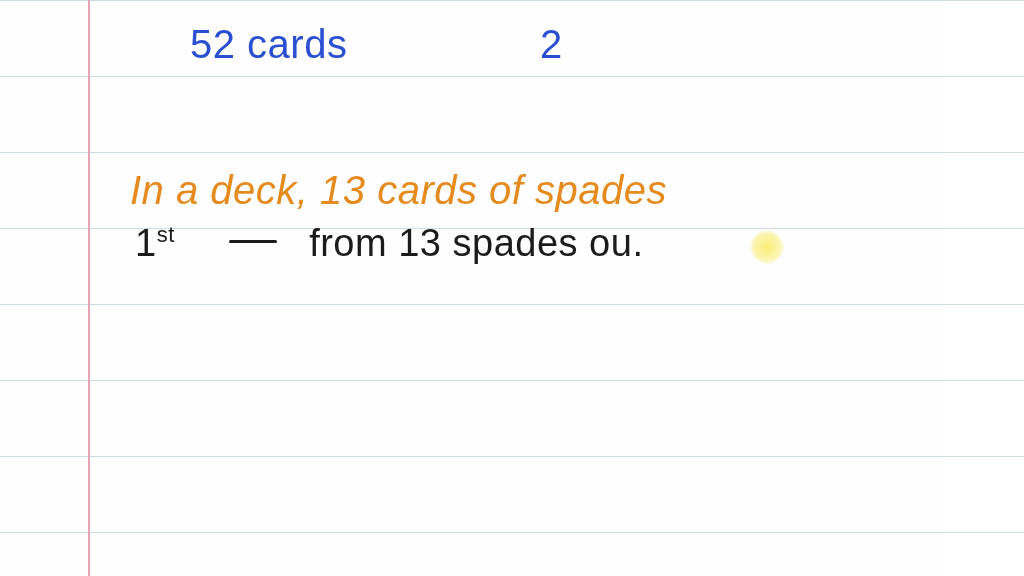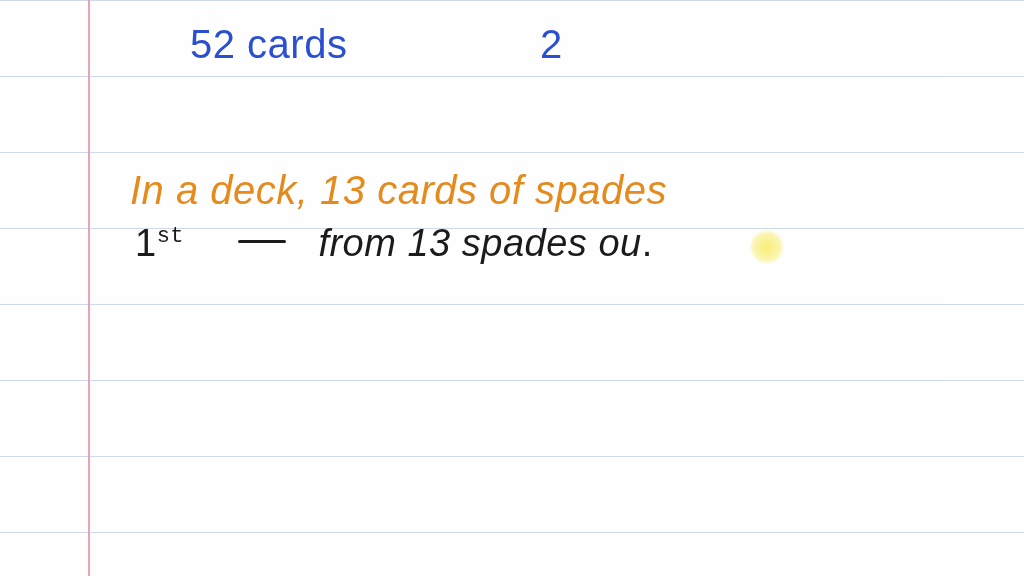--- a/index.html
+++ b/index.html
@@ -50,21 +50,20 @@
     color: #e58a1d;
     font-size: 40px;
   }
   .black {
     color: #1b1b1b;
     font-size: 38px;
   }
   .sup {
     font-size: 22px;
     vertical-align: super;
-    font-family: Liberation Mono, monospace;
   }
   .highlight {
     position: absolute;
     width: 34px;
     height: 34px;
     background: radial-gradient(circle, rgba(248,236,102,0.9) 0%, rgba(248,236,102,0.5) 55%, rgba(248,236,102,0) 75%);
     border-radius: 50%;
   }
   .dash {
     display: inline-block;
@@ -92,18 +91,18 @@
   <div class="vline"></div>
 
   <div class="txt blue" style="left:190px; top:22px;">52   cards</div>
   <div class="txt blue" style="left:540px; top:22px;">2</div>
 
   <div class="txt orange" style="left:130px; top:168px; font-style: italic;">In a deck,   13 cards of spades</div>
 
   <div class="txt black" style="left:135px; top:222px;">
     <span>1</span><span class="sup">st</span>
     &nbsp;&nbsp;&nbsp;<span class="dash"></span>&nbsp;
-    <span style="font-style: italic;">from  13   spades  ou</span><span>.</span>
+    <span style="">from  13   spades  ou</span><span>.</span>
   </div>
 
   <div class="highlight" style="left:750px; top:230px;"></div>
 
 </div>
 
 </body></html>

